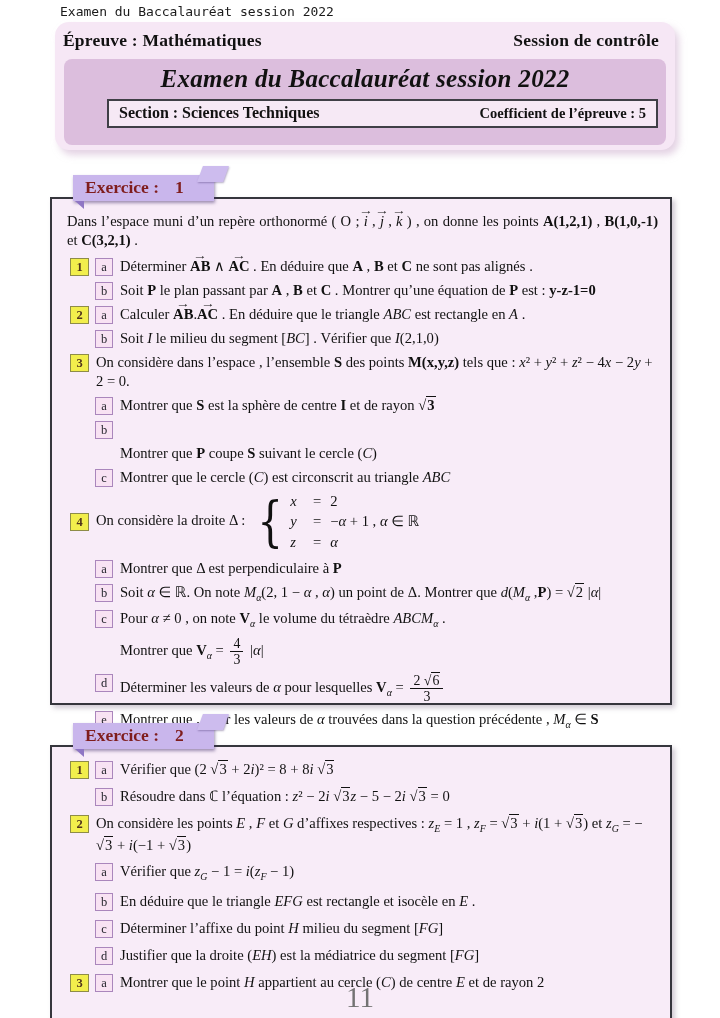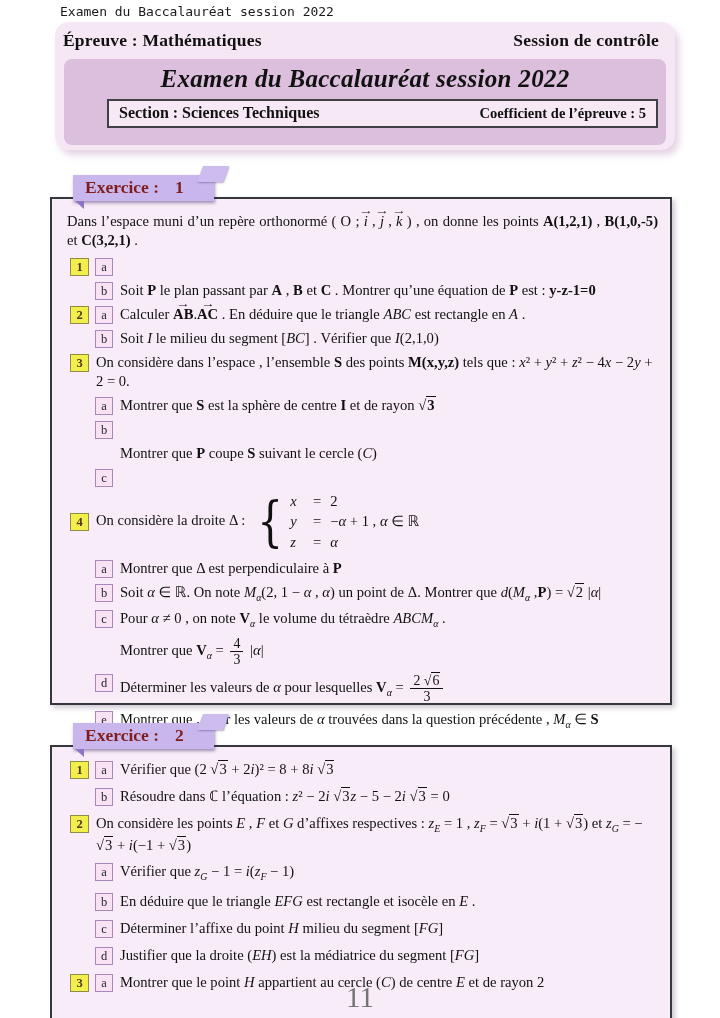--- a/index.html
+++ b/index.html
@@ -134,24 +134,25 @@
     </div>
   </div>
 </div>
 
 <section class="exwrap ex1">
   <div class="ribbon">
     <span>Exercice :</span><span class="rnum">1</span>
   </div>
   <div class="exbox">
     <div class="content">
-        <div class="line para">Dans l’espace muni d’un repère orthonormé ( O ; <span class="vec"><i>i</i></span> , <span class="vec"><i>j</i></span> , <span class="vec"><i>k</i></span> ) , on donne les points <b>A(1,2,1)</b> , <b>B(1,0,-5)</b> et <b>C(3,2,1)</b> .</div>
+        <div class="line para">Dans l’espace muni d’un repère orthonormé ( O ; <span class="vec"><i>i</i></span> , <span class="vec"><i>j</i></span> , <span class="vec"><i>k</i></span> ) , on donne les points <b>A(1,2,1)</b> , <b>B(1,0,-1)</b> et <b>C(3,2,1)</b> .</div>
         <div class="line">
           <span class="nb">1</span>
           <span class="lb">a</span>
+          <span class="tx">Déterminer <span class="vec"><b>AB</b></span> ∧ <span class="vec"><b>AC</b></span> . En déduire que <b>A</b> , <b>B</b> et <b>C</b> ne sont pas alignés .</span>
         </div>
         <div class="line">
           <span class="nb ghost">0</span>
           <span class="lb">b</span>
           <span class="tx">Soit <b>P</b> le plan passant par <b>A</b> , <b>B</b> et <b>C</b> . Montrer qu’une équation de <b>P</b> est : <b>y-z-1=0</b></span>
         </div>
         <div class="line">
           <span class="nb">2</span>
           <span class="lb">a</span>
           <span class="tx">Calculer <span class="vec"><b>AB</b></span>.<span class="vec"><b>AC</b></span> . En déduire que le triangle <i>ABC</i> est rectangle en <i>A</i> .</span>
@@ -175,20 +176,21 @@
           <span class="lb">b</span>
         </div>
         <div class="line">
           <span class="nb ghost">0</span>
           <span class="lb ghost">a</span>
           <span class="tx">Montrer que <b>P</b> coupe <b>S</b> suivant le cercle (<i>C</i>)</span>
         </div>
         <div class="line">
           <span class="nb ghost">0</span>
           <span class="lb">c</span>
+          <span class="tx">Montrer que le cercle (<i>C</i>) est circonscrit au triangle <i>ABC</i></span>
         </div>
         <div class="line vcenter">
           <span class="nb">4</span>
           <span class="tx">On considère la droite Δ : <span class="sys">
               <span class="brace">{</span>
               <span class="syst">
                 <span class="sysrow">
                   <span class="sv"><i>x</i></span>
                   <span class="se">=</span>
                   <span class="sx">2</span>

